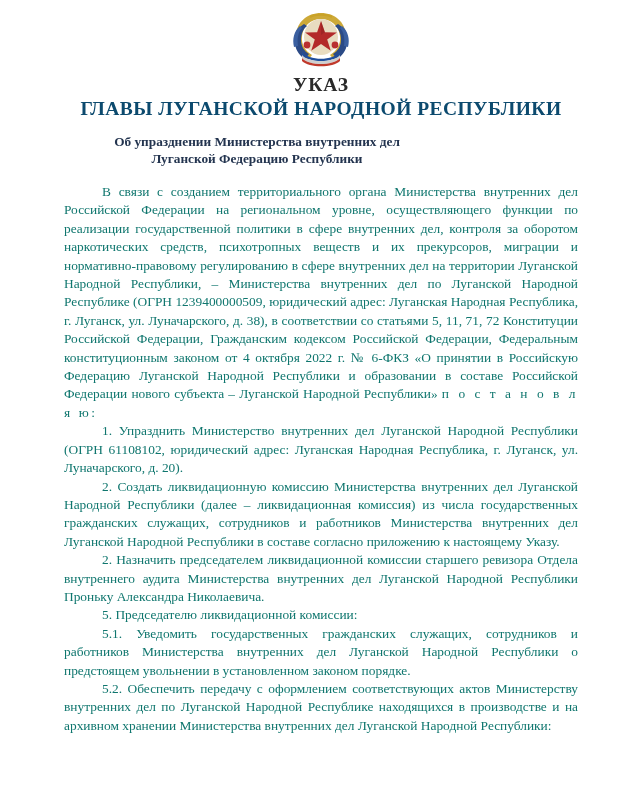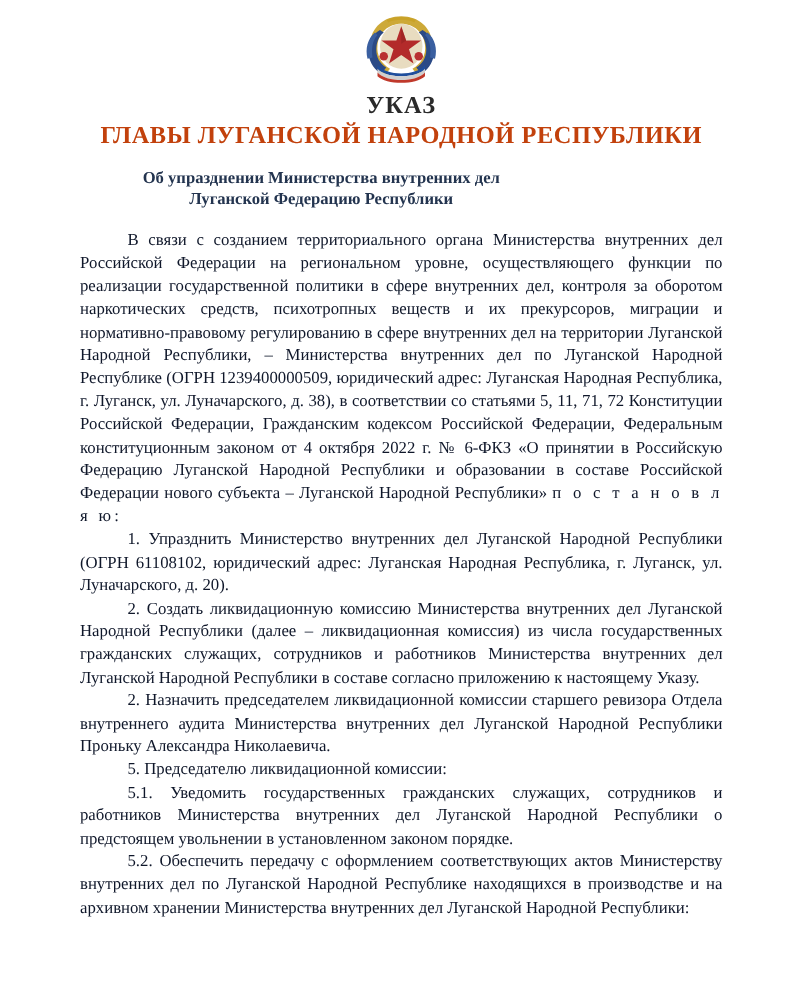--- a/index.html
+++ b/index.html
@@ -46,21 +46,21 @@
     font-weight: bold;
     letter-spacing: 0.9px;
     line-height: 1.12;
     color: #2a2a2a;
   }
   .title-line2 {
     font-size: 19.5px;
     font-weight: bold;
     letter-spacing: 0.45px;
     line-height: 1.22;
-    color: #c2410c;
+    color: #0c4a6e;
     margin-top: 1px;
   }
 
   
   .subtitle-block {
     position: absolute;
     top: 133px;
     left: 0;
     width: 514px;
     text-align: center;
@@ -76,21 +76,21 @@
   
   .body-block {
     position: absolute;
     top: 183px;
     left: 64px;
     width: 514px;
     font-size: 13.4px;
     line-height: 18.4px;
     text-align: justify;
     text-justify: inter-word;
-    color: #0f172a;
+    color: #0f766e;
   }
   .body-block p {
     margin: 0;
     text-indent: 38px;
     text-align: justify;
   }
   .spaced {
     letter-spacing: 2.6px;
   }
 

